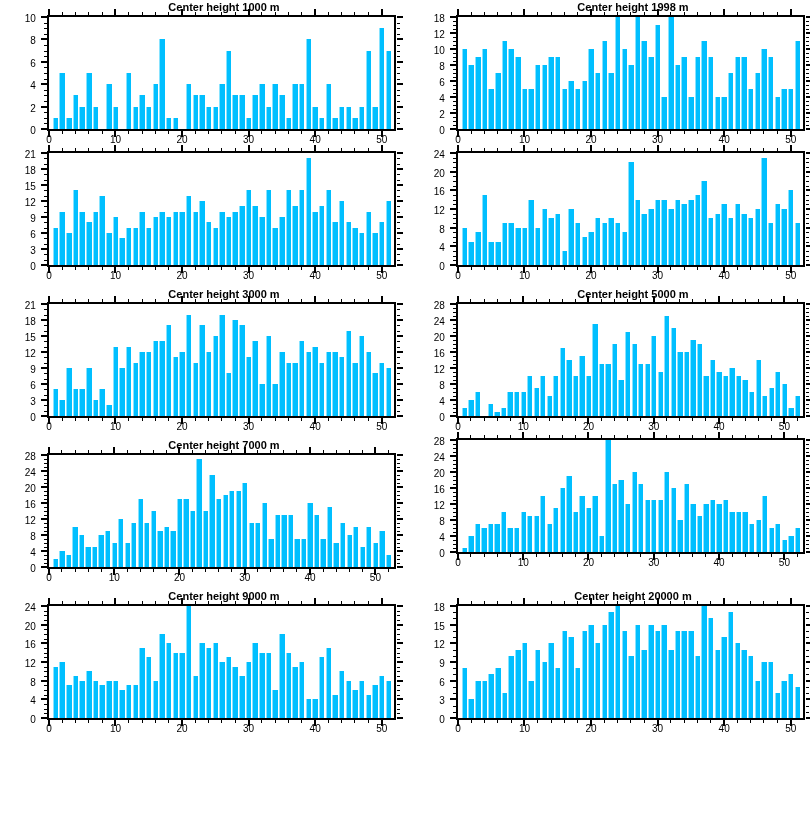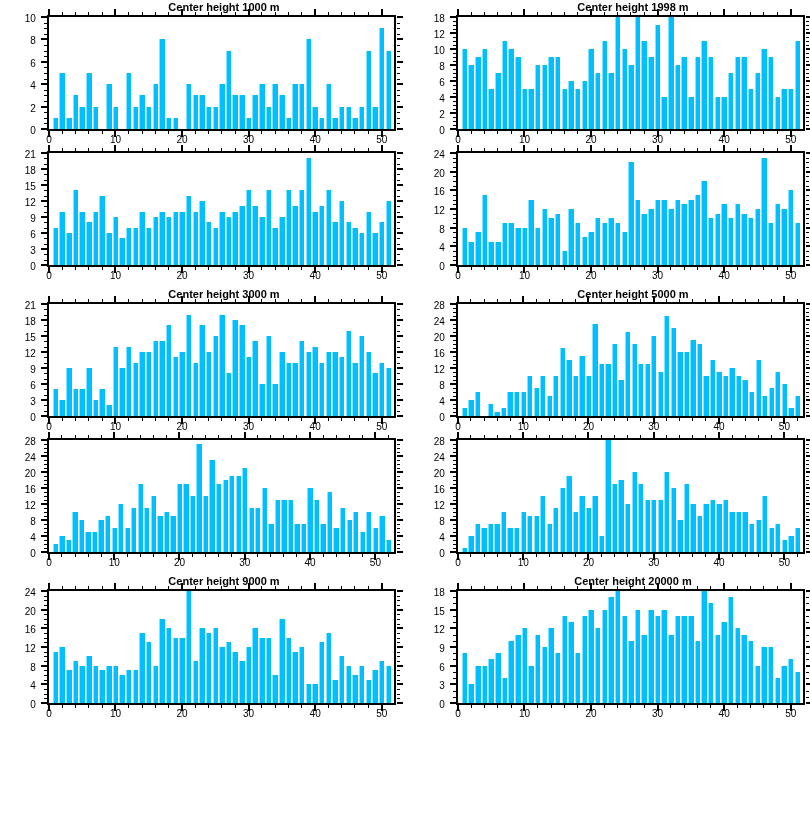--- a/index.html
+++ b/index.html
@@ -1081,20 +1081,21 @@
           <span style="left: 0px;">0</span>
           <span style="left: 65.283px;">10</span>
           <span style="left: 130.566px;">20</span>
           <span style="left: 195.849px;">30</span>
           <span style="left: 261.132px;">40</span>
           <span style="left: 326.415px;">50</span>
         </div>
   </div>
 
   <div class="panel">
+    <div class="panel-title">Center height 7000 m</div>
     <div class="panel-body">
       <div class="ylab">
             <span style="top: 110px;">0</span>
             <span style="top: 94px;">4</span>
             <span style="top: 78px;">8</span>
             <span style="top: 62px;">12</span>
             <span style="top: 46px;">16</span>
             <span style="top: 30px;">20</span>
             <span style="top: 14px;">24</span>
             <span style="top: -2px;">28</span>

